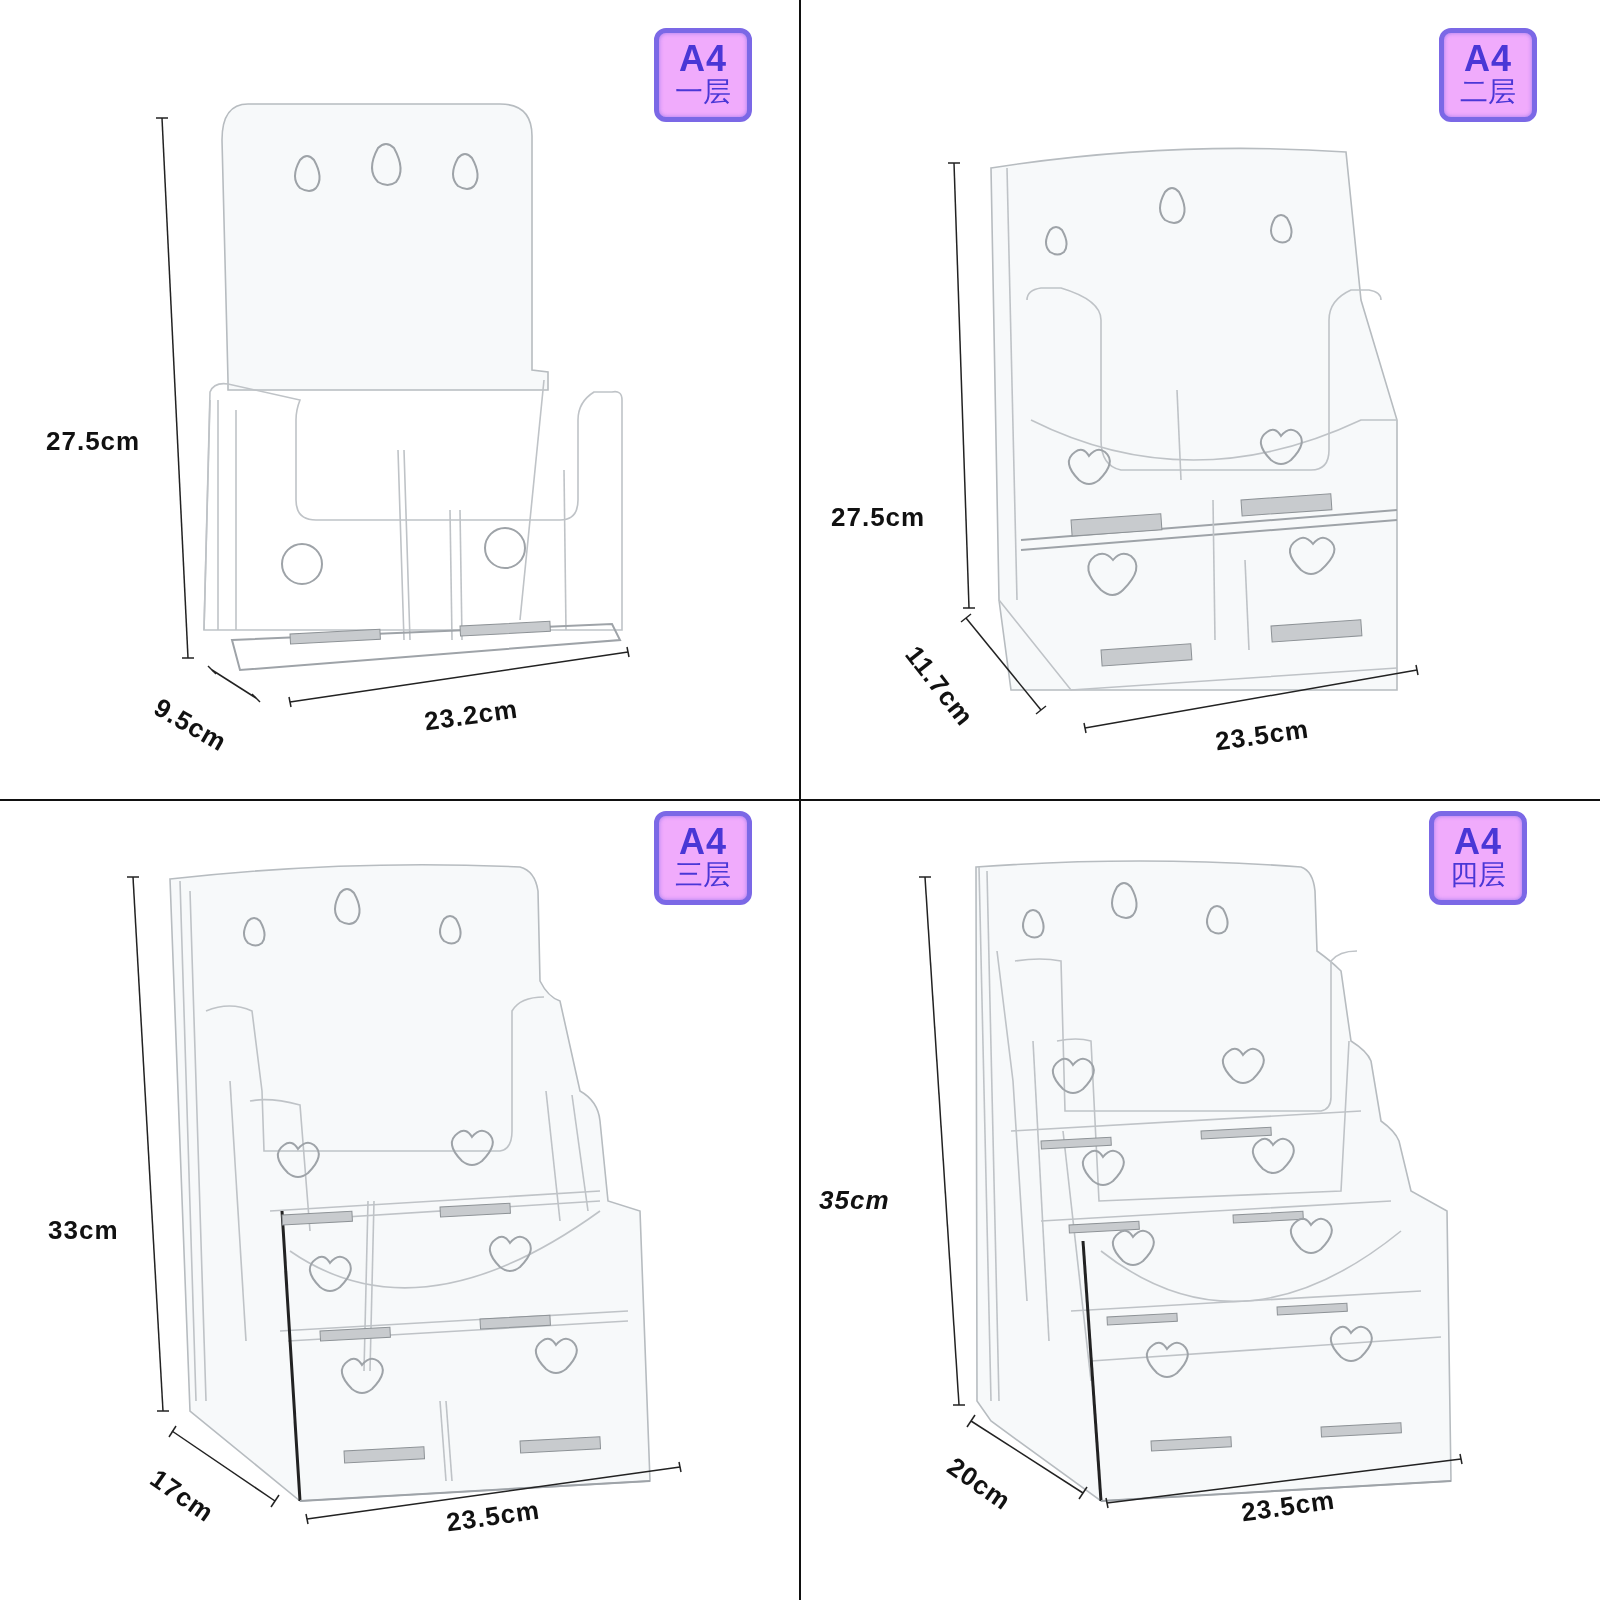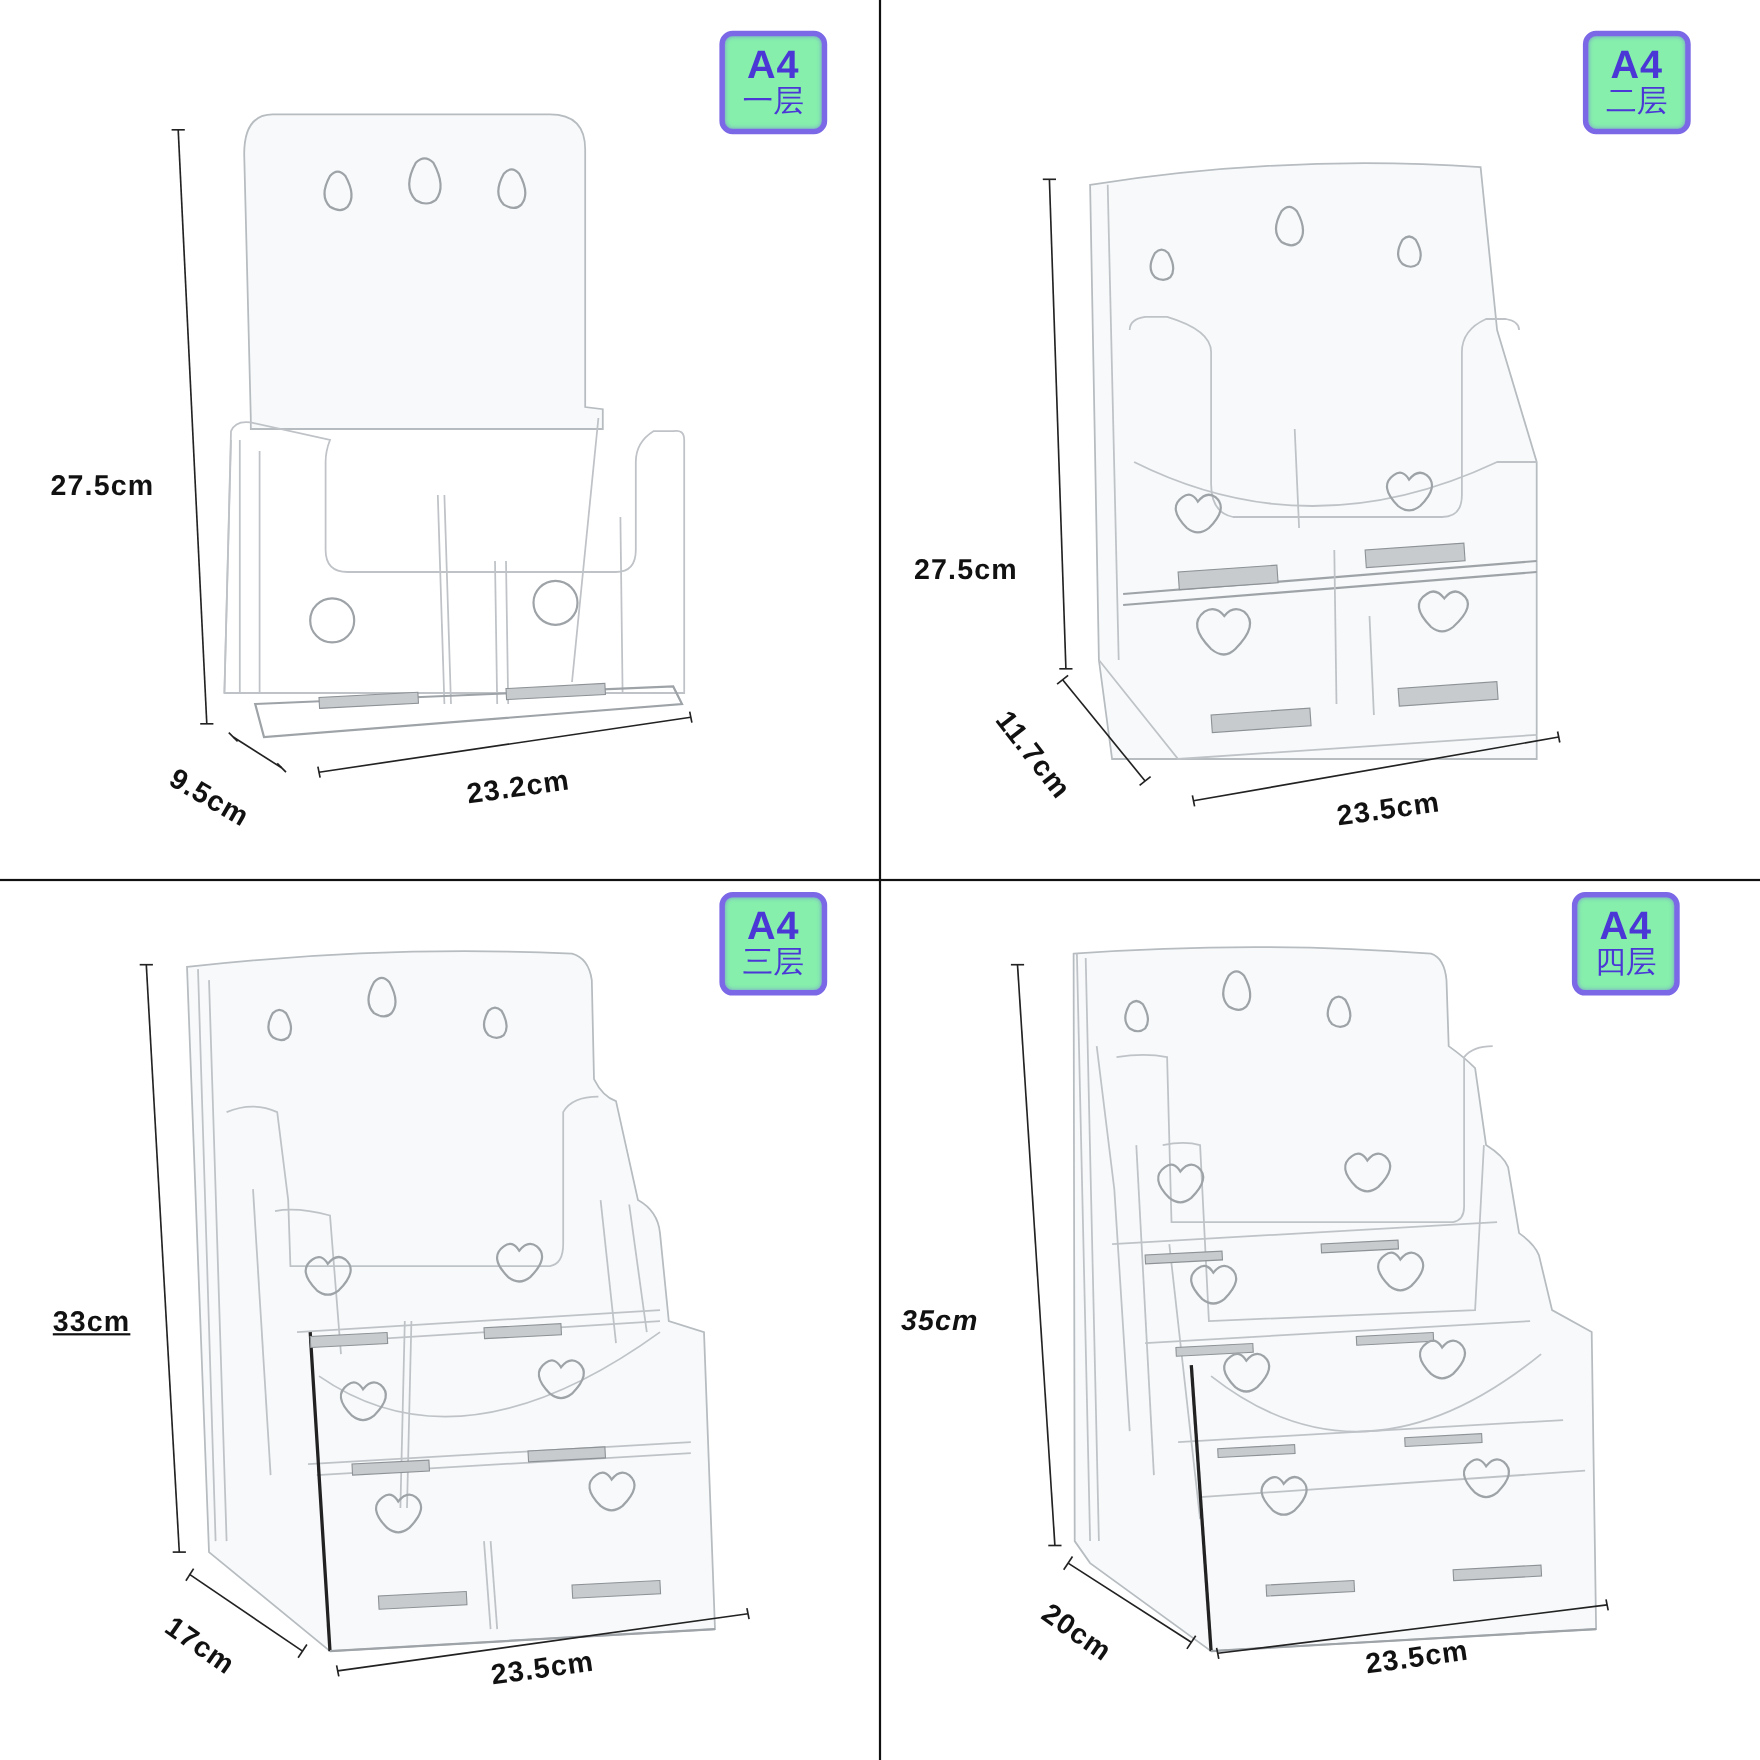--- a/index.html
+++ b/index.html
@@ -1,21 +1,21 @@
 <!DOCTYPE html>
 <html><head>
 <meta charset="utf-8">
 <style>
   html,body{margin:0;padding:0;background:#ffffff;}
   body{width:1600px;height:1600px;position:relative;overflow:hidden;font-family:"Liberation Sans","DejaVu Sans",sans-serif;}
   .grid-v{position:absolute;left:799px;top:0;width:2px;height:1600px;background:#111;}
   .grid-h{position:absolute;left:0;top:799px;width:1600px;height:2px;background:#111;}
   .panel{position:absolute;width:799px;height:799px;overflow:hidden;}
   .p1{left:0;top:0}.p2{left:801px;top:0}.p3{left:0;top:801px}.p4{left:801px;top:801px}
-  .badge{position:absolute;width:88px;height:84px;border:5px solid #7b68e6;border-radius:12px;background:#86efac;box-shadow:0 0 4px rgba(110,90,230,.6) inset;color:#4a37d6;text-align:center;}
+  .badge{position:absolute;width:88px;height:84px;border:5px solid #7b68e6;border-radius:12px;background:#f0abfc;box-shadow:0 0 4px rgba(110,90,230,.6) inset;color:#4a37d6;text-align:center;}
   .badge .size{display:block;font-weight:bold;font-size:36px;line-height:36px;margin-top:8px;letter-spacing:1px;}
   .badge .tier{display:block;font-weight:normal;font-size:28px;line-height:30px;}
   .dim{position:absolute;font-weight:bold;font-size:26px;color:#111;white-space:nowrap;letter-spacing:1px;}
   svg.art{position:absolute;left:0;top:0;}
   .ln{stroke:#bfc3c7;stroke-width:1.6;fill:none;}
   .ln2{stroke:#9ea3a8;stroke-width:2;fill:none;}
   .dark{stroke:#222;stroke-width:3;fill:none;}
   .meas{stroke:#222;stroke-width:1.5;fill:none;}
   .pad{fill:#c8cbce;stroke:#8d9296;stroke-width:1;}
   .panelfill{fill:#f7f9fa;stroke:#b7bcc0;stroke-width:1.6;}
@@ -158,21 +158,21 @@
     <path class="meas" d="M169 636 L176 625"></path>
     <path class="meas" d="M271 706 L279 694"></path>
     <path class="meas" d="M307 718 L680 666"></path>
     <path class="meas" d="M306 713 L308 723"></path>
     <path class="meas" d="M679 661 L681 671"></path>
   </svg>
   <div class="badge" style="left:654px;top:10px;">
     <span class="size">A4</span>
     <span class="tier">三层</span>
   </div>
-  <div class="dim" style="left:48px;top:385px;text-decoration:underline;">33cm</div>
+  <div class="dim" style="left:48px;top:414px;">33cm</div>
   <div class="dim" style="left:162px;top:662px;transform:rotate(35deg);transform-origin:left top;">17cm</div>
   <div class="dim" style="left:446px;top:700px;transform:rotate(-8deg);">23.5cm</div>
 </div>
 
 <div class="panel p4">
   <svg class="art" width="799" height="799">
     <path class="panelfill" d="M175 66 Q340 54 500 66 Q512 70 514 90 L516 150 Q530 160 540 170 L550 240 Q566 250 570 260 L580 320 Q594 330 598 340 L610 390 L646 410 L650 680 L300 700 L190 620 L176 600 Z"></path>
     <path class="ln" d="M178 66 L190 600"></path>
     <path class="ln" d="M186 70 L198 600"></path>
     <path class="ln" d="M196 150 L212 280 L226 500"></path>

